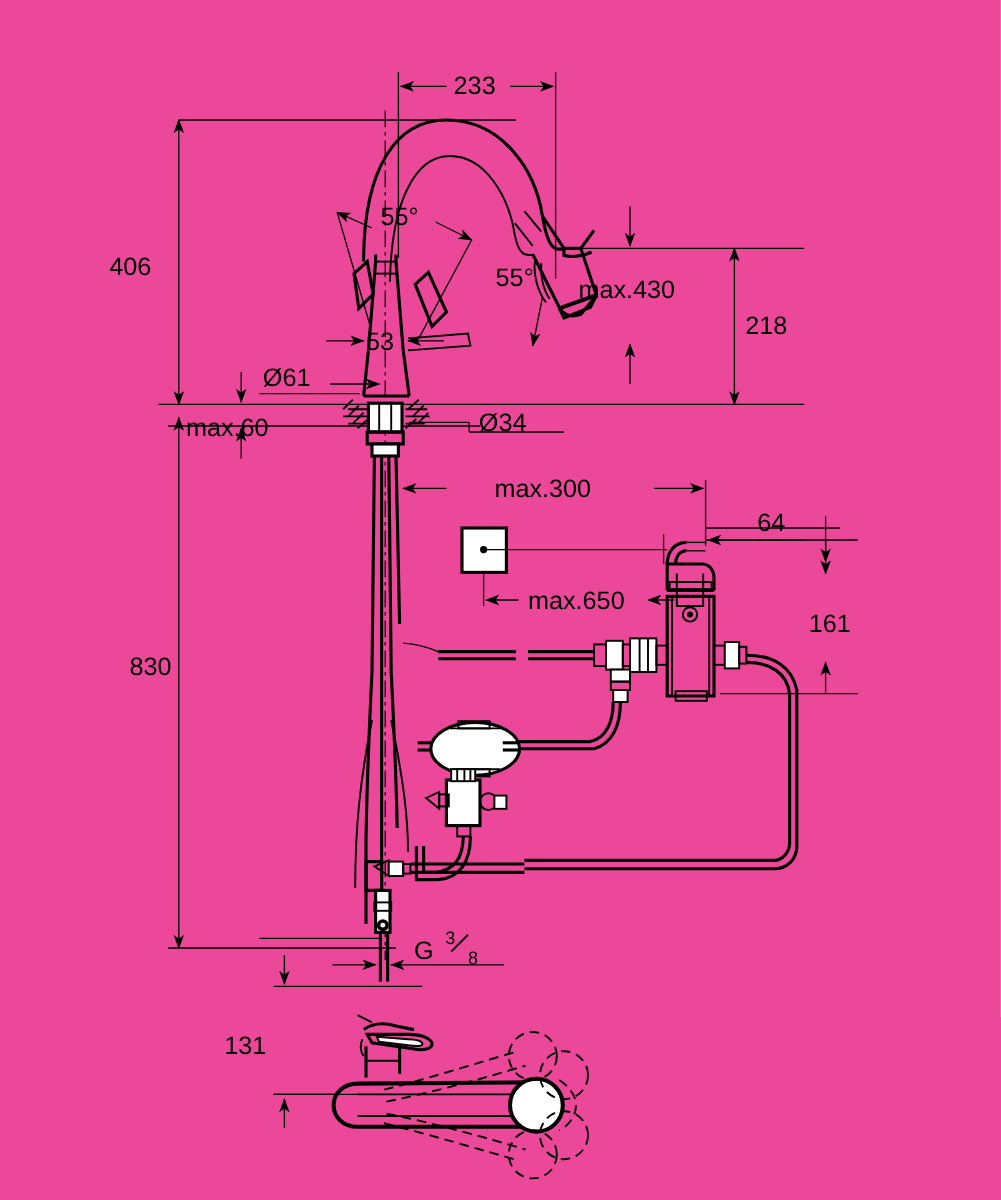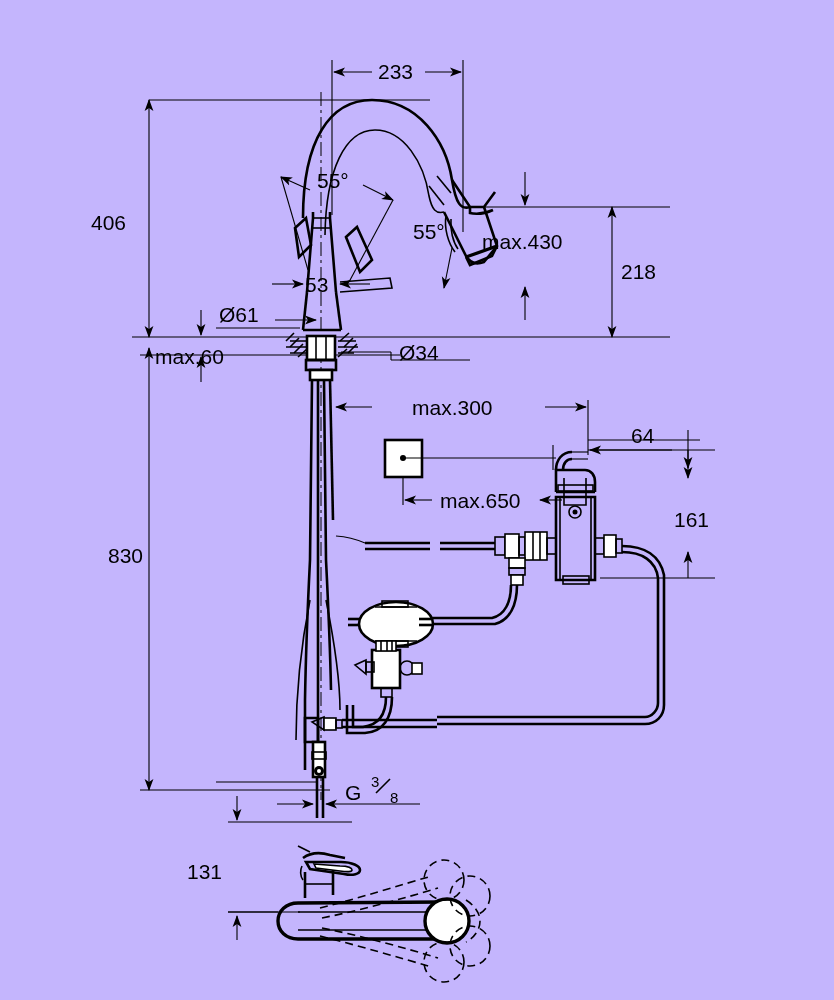--- a/index.html
+++ b/index.html
@@ -1,21 +1,21 @@
 <!DOCTYPE html>
 <html><head>
 <meta charset="utf-8">
 <title>Technical Drawing</title>
 <style>
   html,body{margin:0;padding:0;background:#ffffff;}
   body{
     font-family:"Liberation Sans","DejaVu Sans",sans-serif;
     width:834px;height:1000px;overflow:hidden;position:relative;
   }
-  #sheet{position:relative;width:834px;height:1000px;background:#c4b5fd;}
+  #sheet{position:relative;width:834px;height:1000px;background:#ec4899;}
   svg#drawing{display:block;width:834px;height:1000px;}
   .dimtext{
     font-family:"Liberation Sans","DejaVu Sans",sans-serif;
     font-size:21px;fill:#000;
     dominant-baseline:middle;
   }
   .dimtext-sm{
     font-family:"Liberation Sans","DejaVu Sans",sans-serif;
     font-size:15px;fill:#000;dominant-baseline:middle;
   }

